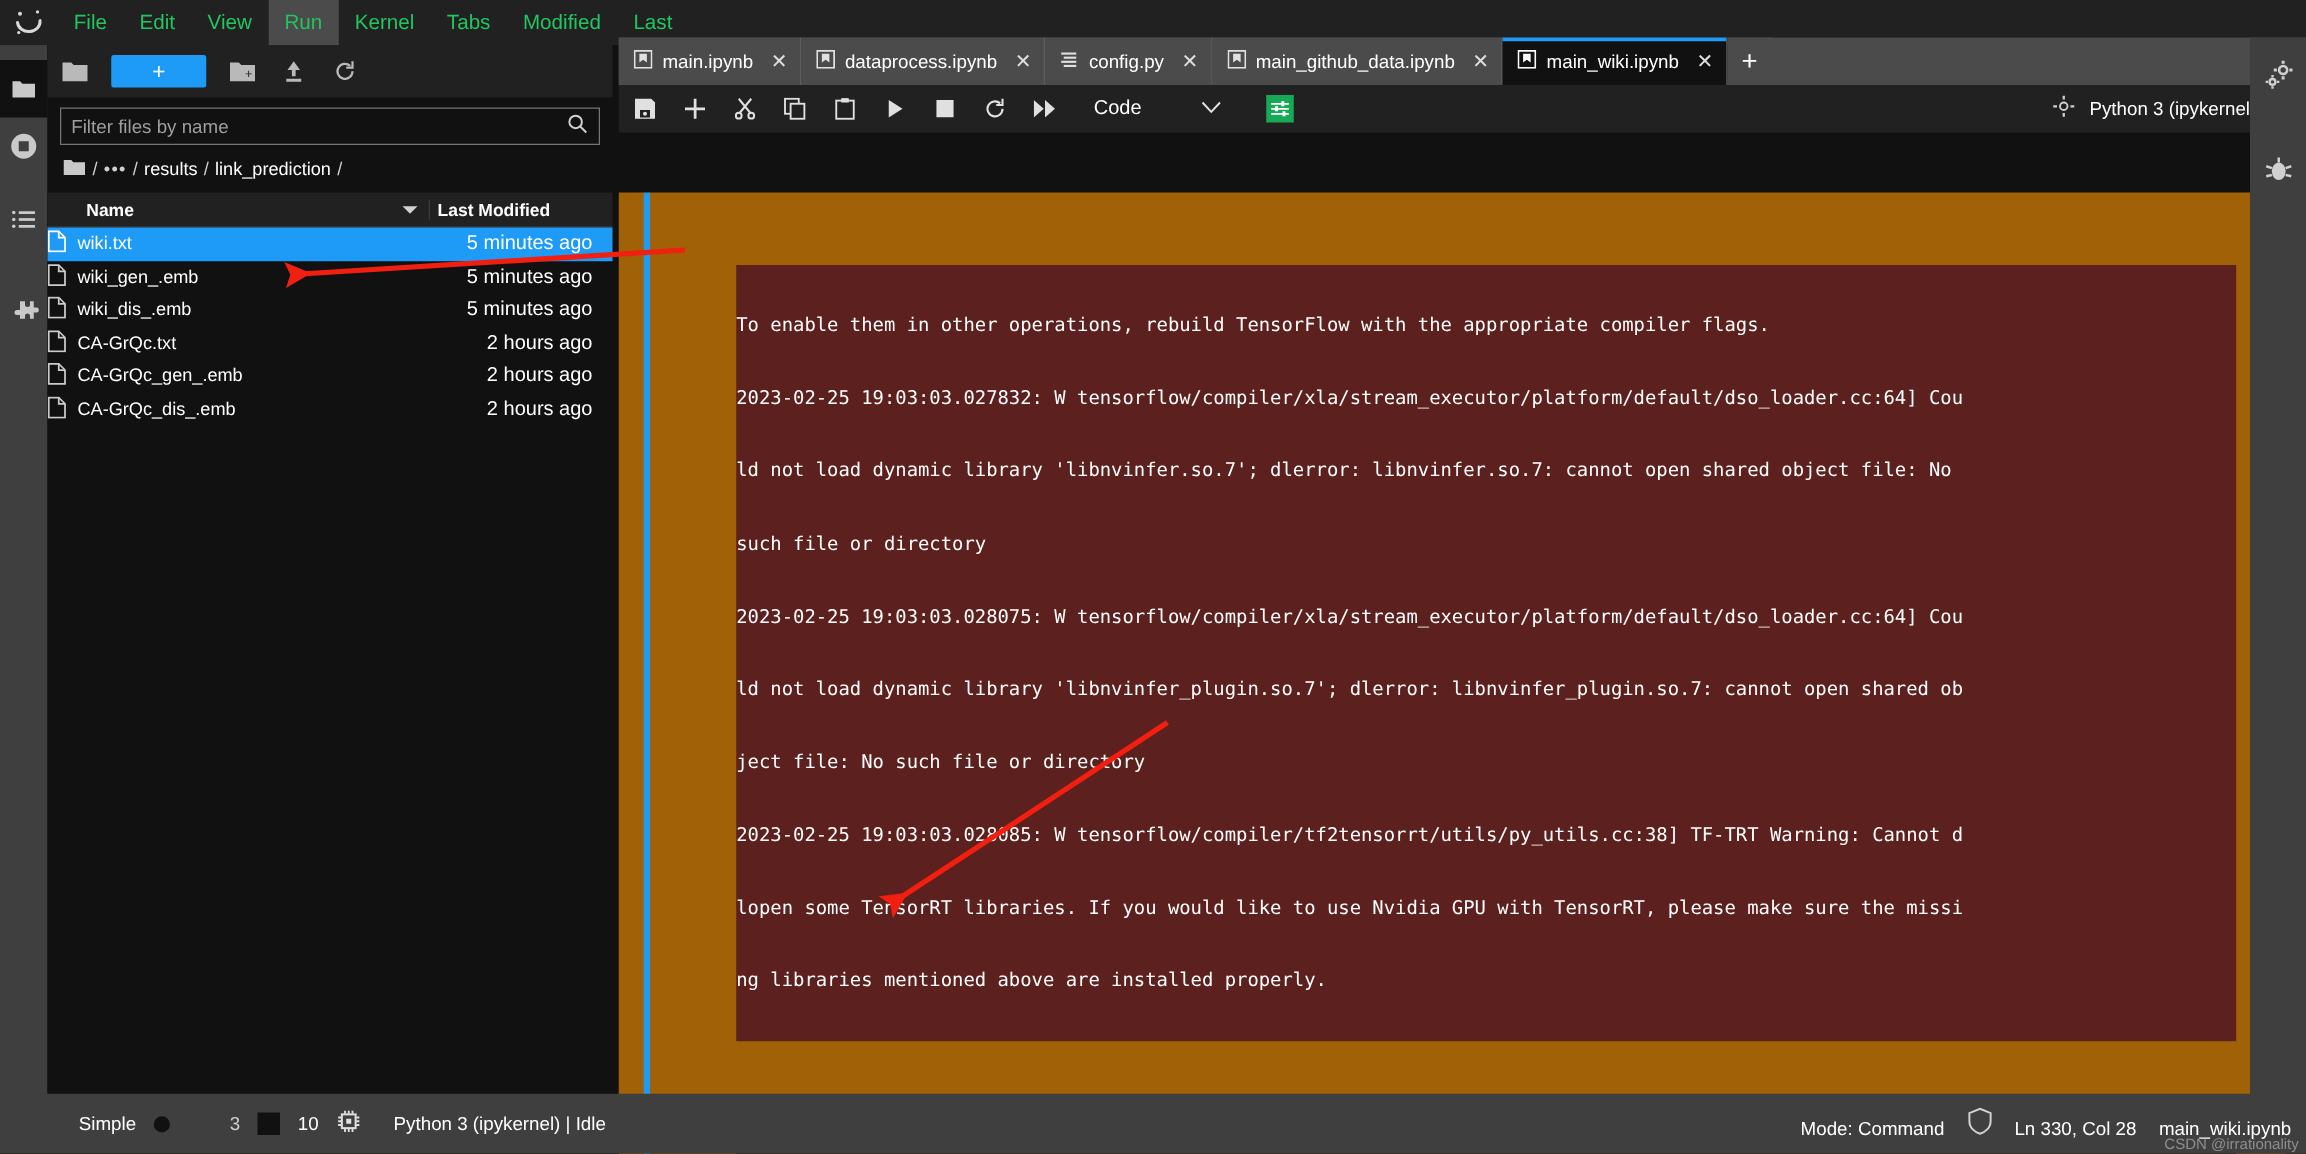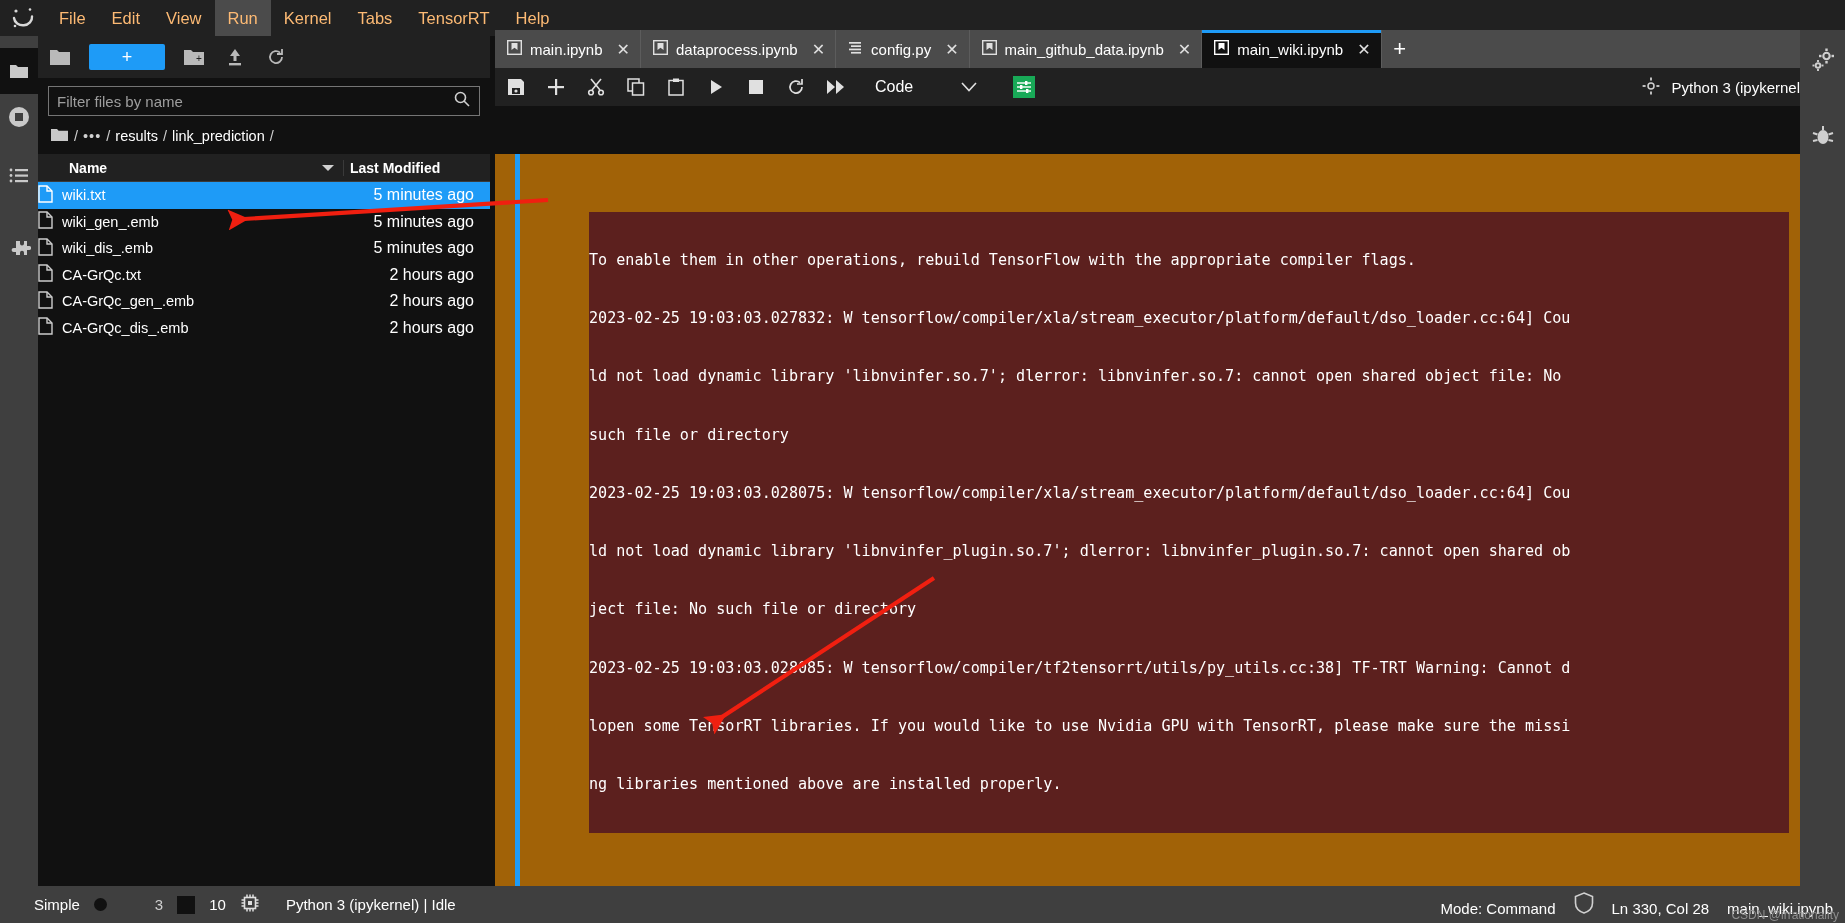--- a/index.html
+++ b/index.html
@@ -14,21 +14,21 @@
 
   
   .menubar {
     position: absolute; top: 0; left: 0; width: 1845px; height: 36px;
     background: #212121; display: flex; align-items: center;
   }
   .jp-logo {
     width: 46px; height: 36px; display: flex; align-items: center; justify-content: center;
   }
   .menu-item {
-    font-size: 16.5px; color: #fdba74; padding: 8px 13px; line-height: 20px;
+    font-size: 16.5px; color: #22c55e; padding: 8px 13px; line-height: 20px;
     height: 36px; display: flex; align-items: center; cursor: default;
   }
   .menu-item.active { background: #4b4b4b; }
 
   
   .activitybar {
     position: absolute; top: 36px; left: 0; width: 38px; height: 851px;
     background: #3f3f3f; display: flex; flex-direction: column; align-items: center;
     padding-top: 12px;
   }
@@ -139,22 +139,22 @@
   }
   .vscroll-thumb { position: absolute; right: 2px; width: 13px; background: #6e6e6e; }
   .rb-strip {
     position: absolute; top: 30px; right: 0; width: 45px; height: 857px; background: #3f3f3f;
     display: flex; flex-direction: column; align-items: center; padding-top: 12px; gap: 22px;
   }
   .rb-icon { width: 45px; height: 36px; display: flex; align-items: center; justify-content: center; }
 
   
   .statusbar {
-    position: absolute; bottom: 0; left: 0; width: 1845px; height: 37px;
-    background: #3f3f3f; display: flex; align-items: center; font-size: 15px; color: #ffffff;
+    position: absolute; bottom: 0; left: 0; width: 1845px; height: 48px;
+    background: #3f3f3f; display: flex; align-items: center; font-size: 15px; color: #ffffff; padding-left: 29px;
   }
   .sb-left { display: flex; align-items: center; gap: 14px; padding-left: 34px; }
   .sb-right { margin-left: auto; display: flex; align-items: flex-end; gap: 18px; padding-right: 12px; }
   .sb-dot { width: 13px; height: 13px; border-radius: 50%; background: #111111; display:inline-block;}
   .sb-square { width: 18px; height: 18px; background: #111111; display:inline-block; }
   .sb-num { color: #cfcfcf; }
   .watermark {
     position: absolute; right: 6px; bottom: 1px; color: #8e8e8e; font-size: 12px;
     font-family: "Liberation Sans", sans-serif;
   }
@@ -176,22 +176,22 @@
         <path d="M4 13 a9 8 0 0 0 18 -1.5" stroke="#d8d8d8" stroke-width="2.4" fill="none" stroke-linecap="round"></path>
         <path d="M22 15 a9 8 0 0 1 -18 1.5" stroke="#d8d8d8" stroke-width="2.4" fill="none" stroke-linecap="round" opacity="0"></path>
       </svg>
     </div>
     <div class="menu-item">File</div>
     <div class="menu-item">Edit</div>
     <div class="menu-item">View</div>
     <div class="menu-item active">Run</div>
     <div class="menu-item">Kernel</div>
     <div class="menu-item">Tabs</div>
-    <div class="menu-item">TensorRT</div>
-    <div class="menu-item">Help</div>
+    <div class="menu-item">Modified</div>
+    <div class="menu-item">Last</div>
   </div>
 
   <div class="activitybar">
     <div class="ab-icon sel">
       <svg width="22" height="22" viewBox="0 0 22 22">
           <path d="M2 5h6l2 2h10v11H2z" fill="#c9c9c9"></path>
         </svg>
     </div>
     <div class="ab-icon">
       <svg width="24" height="24" viewBox="0 0 24 24">

